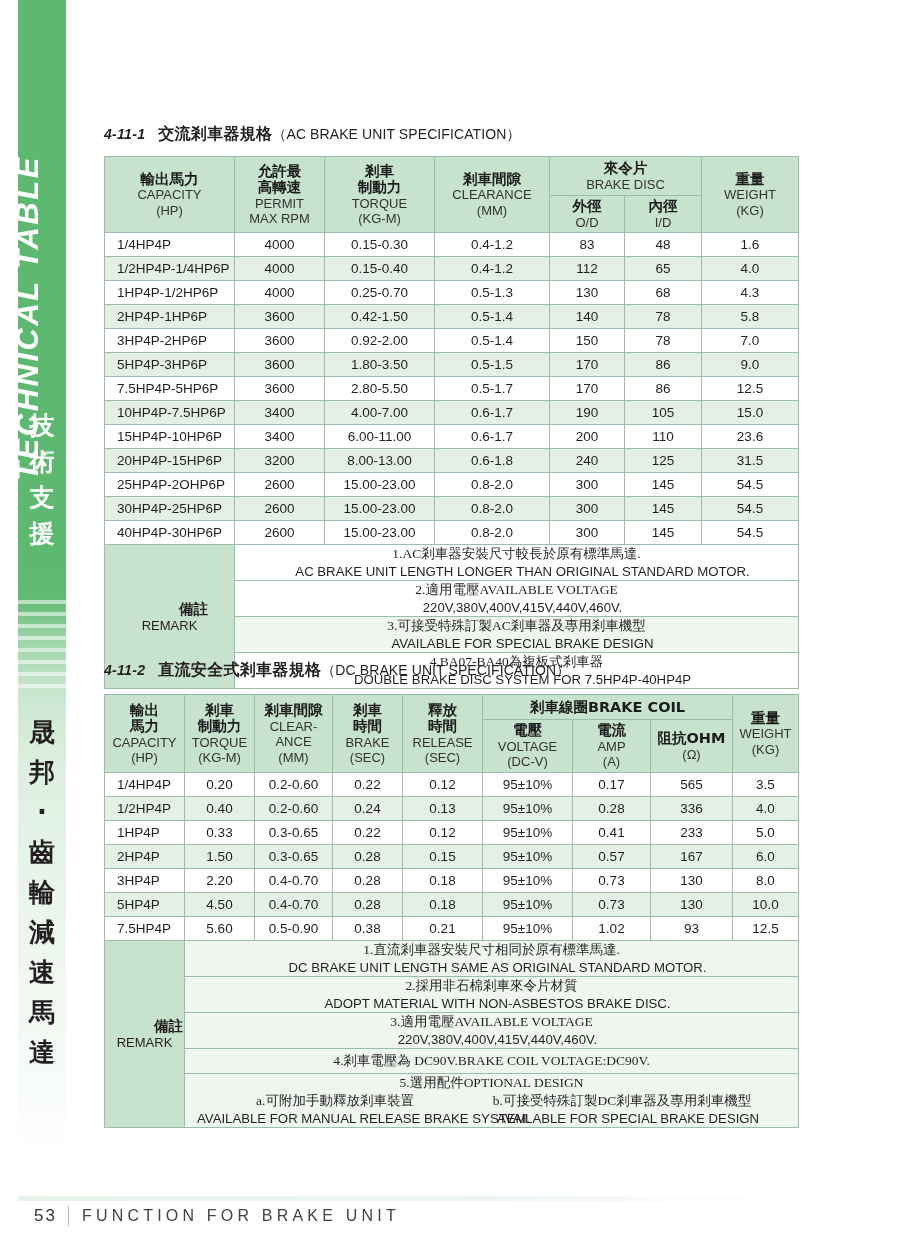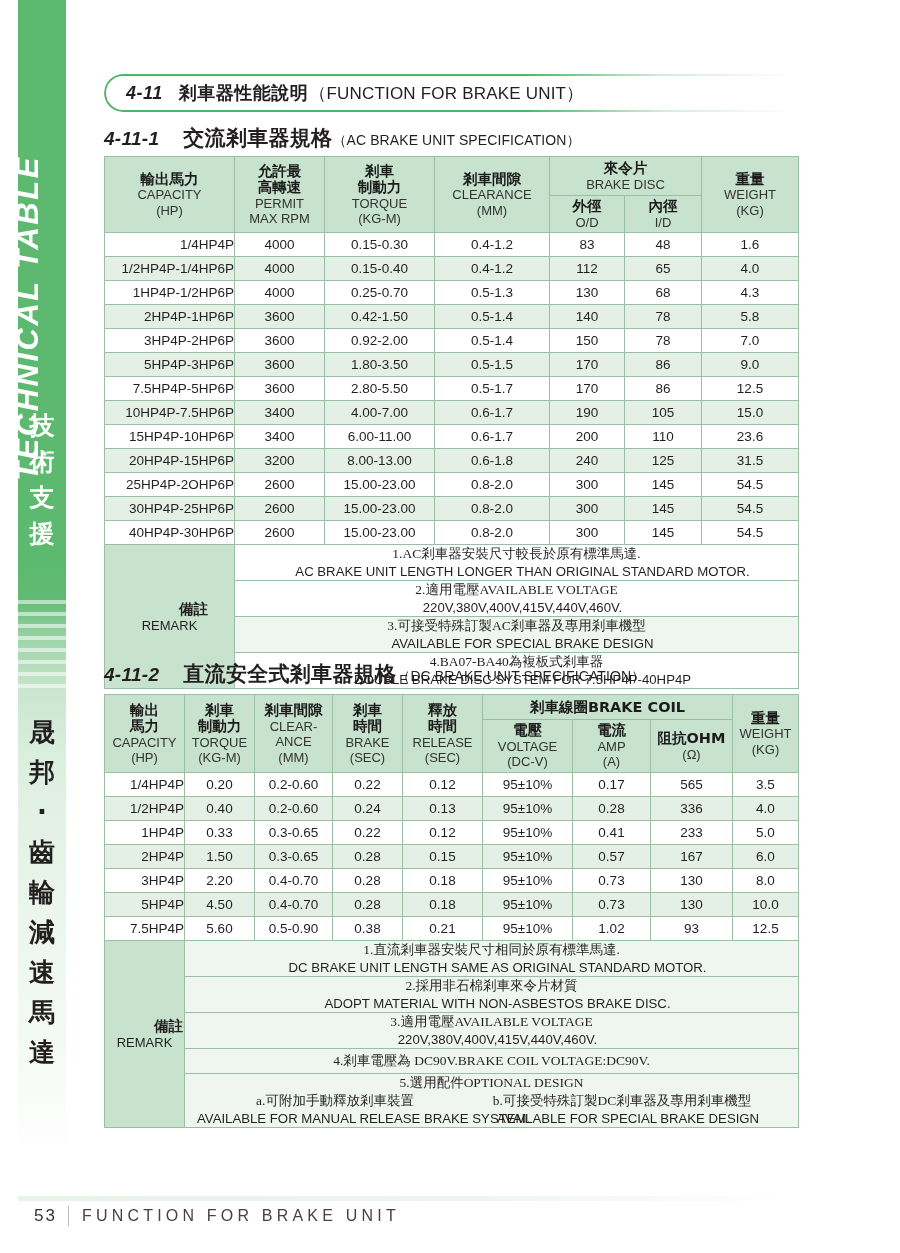--- a/index.html
+++ b/index.html
@@ -137,27 +137,27 @@
   
   .sub-title {
     position: absolute;
     display: flex;
     align-items: baseline;
     white-space: nowrap;
   }
   .sub-num {
     font-style: italic;
     font-weight: bold;
-    font-size: 19px;
-    margin-right: 24px;
+    font-size: 14px;
+    margin-right: 13px;
     letter-spacing: 0.3px;
   }
   .sub-cn {
     font-weight: bold;
-    font-size: 21px;
+    font-size: 16px;
     font-family: "DejaVu Sans", sans-serif;
     letter-spacing: 0.3px;
   }
   .sub-en {
     font-size: 14px;
     letter-spacing: 0.1px;
   }
 
   
   table.spec {
@@ -197,22 +197,22 @@
   }
   .row-even td { background: #ffffff; }
   .row-odd  td { background: #e4f0e6; }
   .cell {
     height: 23px;
     line-height: 23px;
     font-size: 13.5px;
     color: #231f20;
   }
   .cell.left {
-    text-align: right;
-    padding-left: 0;
+    text-align: left;
+    padding-left: 12px;
   }
 
   
   .remark-label {
     background: #c7e2cd;
     text-align: center;
     vertical-align: middle;
   }
   .remark-label .cn {
     display: block;
@@ -312,28 +312,20 @@
     <span>邦</span>
     <span>·</span>
     <span>齒</span>
     <span>輪</span>
     <span>減</span>
     <span>速</span>
     <span>馬</span>
     <span>達</span>
   </div>
 
-  <div class="title-capsule">
-    <div class="cap-bg"></div>
-    <div class="title-row">
-      <span class="title-num">4-11</span>
-      <span class="title-cn">剎車器性能說明</span>
-      <span class="title-en">（FUNCTION FOR BRAKE UNIT）</span>
-    </div>
-  </div>
 
   <div class="sub-title" style="left:104px; top:124px;">
     <span class="sub-num">4-11-1</span>
     <span class="sub-cn">交流剎車器規格</span>
     <span class="sub-en">（AC BRAKE UNIT SPECIFICATION）</span>
   </div>
 
   <div style="position:absolute; left:104px; top:156px;">
     <table class="spec">
       <colgroup>

